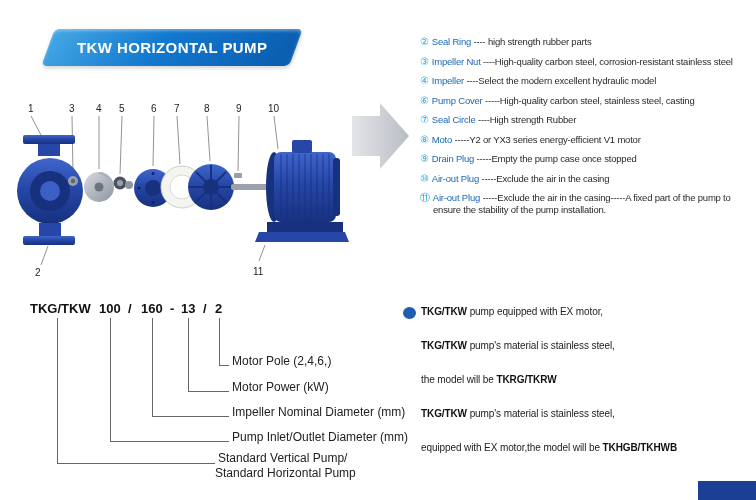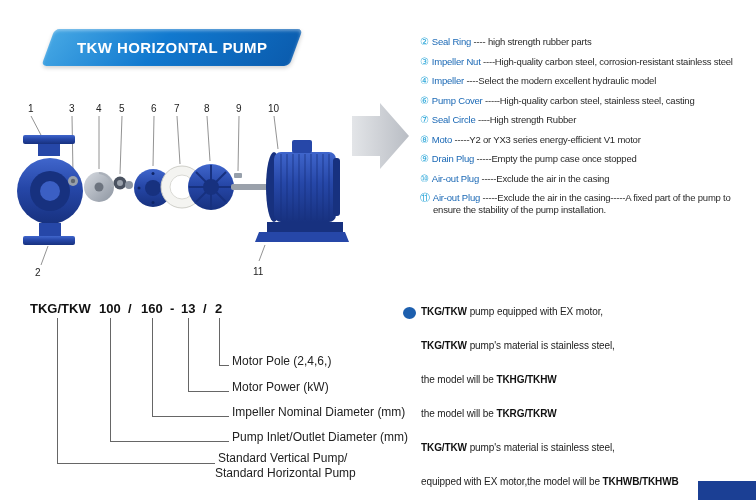--- a/index.html
+++ b/index.html
@@ -188,21 +188,20 @@
   <div class="code-label" style="left:232px;top:380px">Motor Power  (kW)</div>
   <div class="code-label" style="left:232px;top:405px">Impeller Nominal Diameter (mm)</div>
   <div class="code-label" style="left:232px;top:430px">Pump Inlet/Outlet Diameter (mm)</div>
   <div class="code-label" style="left:218px;top:451px">Standard Vertical Pump/</div>
   <div class="code-label" style="left:215px;top:466px">Standard  Horizontal Pump</div>
 
   <div class="bullet"></div>
   <div class="notes">
     <div class="note-line"><span class="b">TKG/TKW</span><span> pump equipped with EX motor,</span><span class="b"></span></div>
     <div class="note-line"><span class="b">TKG/TKW</span><span> pump's material is stainless steel,</span><span class="b"></span></div>
-    <div class="note-line"><span class="b"></span><span>the model will be </span><span class="b">TKHG/TKHW</span></div>
     <div class="note-line"><span class="b"></span><span>the model will be </span><span class="b">TKRG/TKRW</span></div>
     <div class="note-line"><span class="b">TKG/TKW</span><span> pump's material is stainless steel,</span><span class="b"></span></div>
-    <div class="note-line"><span class="b"></span><span>equipped with EX motor,the model will be </span><span class="b">TKHWB/TKHWB</span></div>
+    <div class="note-line"><span class="b"></span><span>equipped with EX motor,the model will be </span><span class="b">TKHGB/TKHWB</span></div>
   </div>
 
   <div class="corner-block"></div>
 
 </div>
 
 </body></html>

